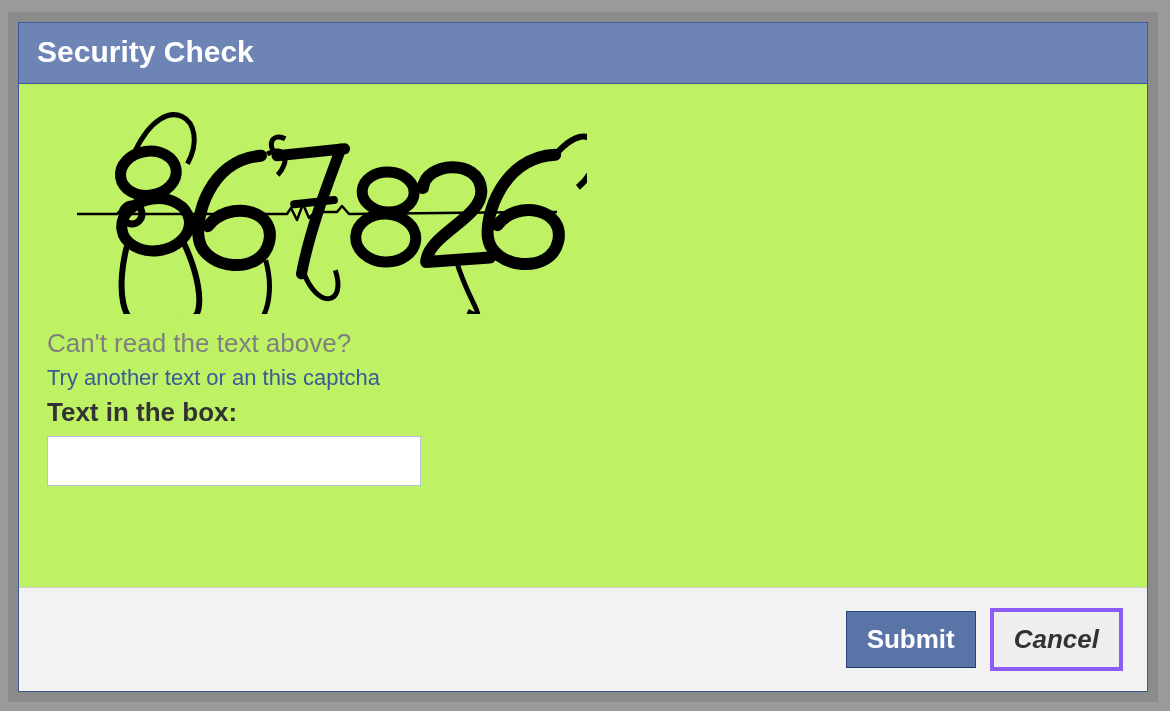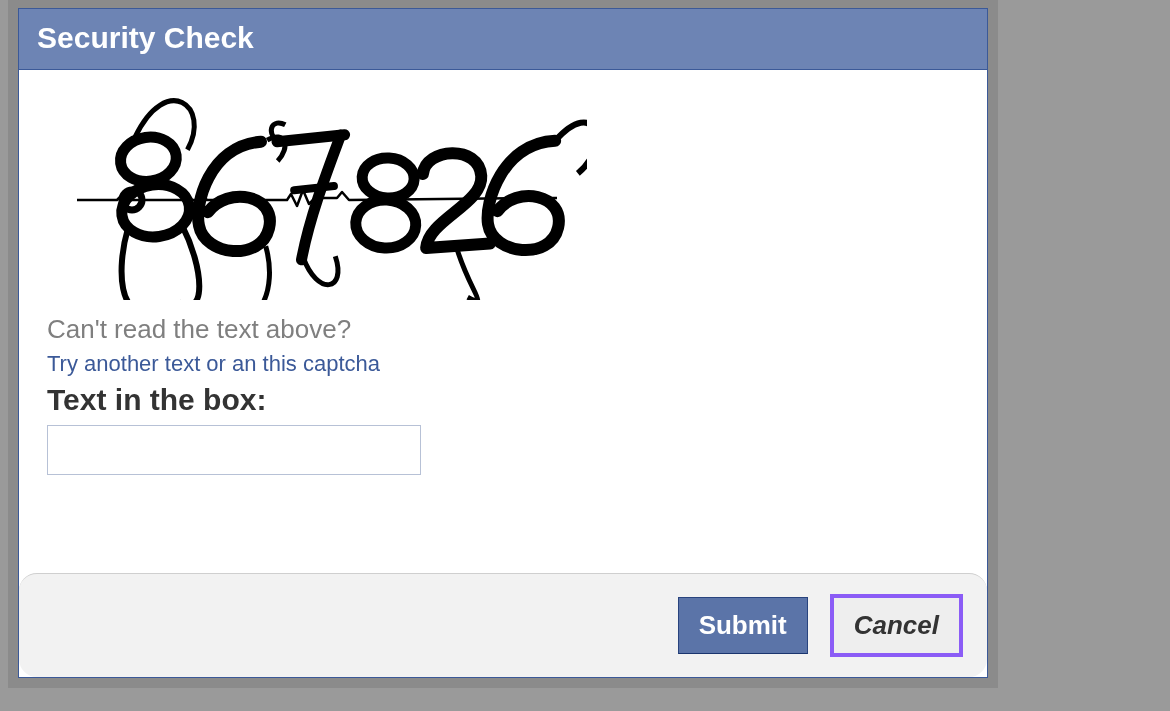--- a/index.html
+++ b/index.html
@@ -7,24 +7,24 @@
     padding: 0;
     width: 1170px;
     height: 711px;
     font-family: "Lucida Grande", Tahoma, Verdana, Arial, sans-serif;
     background: #9a9a9a;
     overflow: hidden;
   }
   .dialog {
     position: absolute;
     left: 18px;
-    top: 8px;
-    width: 970px;
+    top: 22px;
+    width: 1130px;
     height: 670px;
-    background: #ffffff;
+    background: #bef264;
     border: 1px solid #3b5998;
     box-sizing: border-box;
     box-shadow: 0 0 0 1px rgba(0,0,0,0.1);
     outline: 10px solid #8b8b8b;
     outline-offset: 0;
   }
   .dialog-header {
     background: #6d84b4;
     color: #ffffff;
     font-size: 30px;
@@ -50,21 +50,21 @@
   }
   .try-another {
     color: #3b5998;
     font-size: 22px;
     margin-top: 6px;
     cursor: pointer;
     display: inline-block;
   }
   .label-row {
     color: #333333;
-    font-size: 30px;
+    font-size: 26px;
     font-weight: bold;
     margin-top: 6px;
   }
   .captcha-input {
     display: block;
     width: 360px;
     height: 44px;
     border: 1px solid #b7c1d6;
     margin-top: 8px;
     font-size: 22px;
@@ -84,23 +84,22 @@
     left: 0;
     right: 0;
     bottom: 0;
     height: 104px;
     background: #f2f2f2;
     border-top: 1px solid #cfcfcf;
     display: flex;
     justify-content: flex-end;
     align-items: center;
     padding-right: 24px;
-    gap: 22px;
+    gap: 14px;
     box-sizing: border-box;
-    border-radius: 18px;
   }
   .btn {
     font-size: 26px;
     font-weight: bold;
     padding: 12px 20px;
     cursor: pointer;
     box-sizing: border-box;
   }
   .btn-primary {
     background: #5b74a8;

